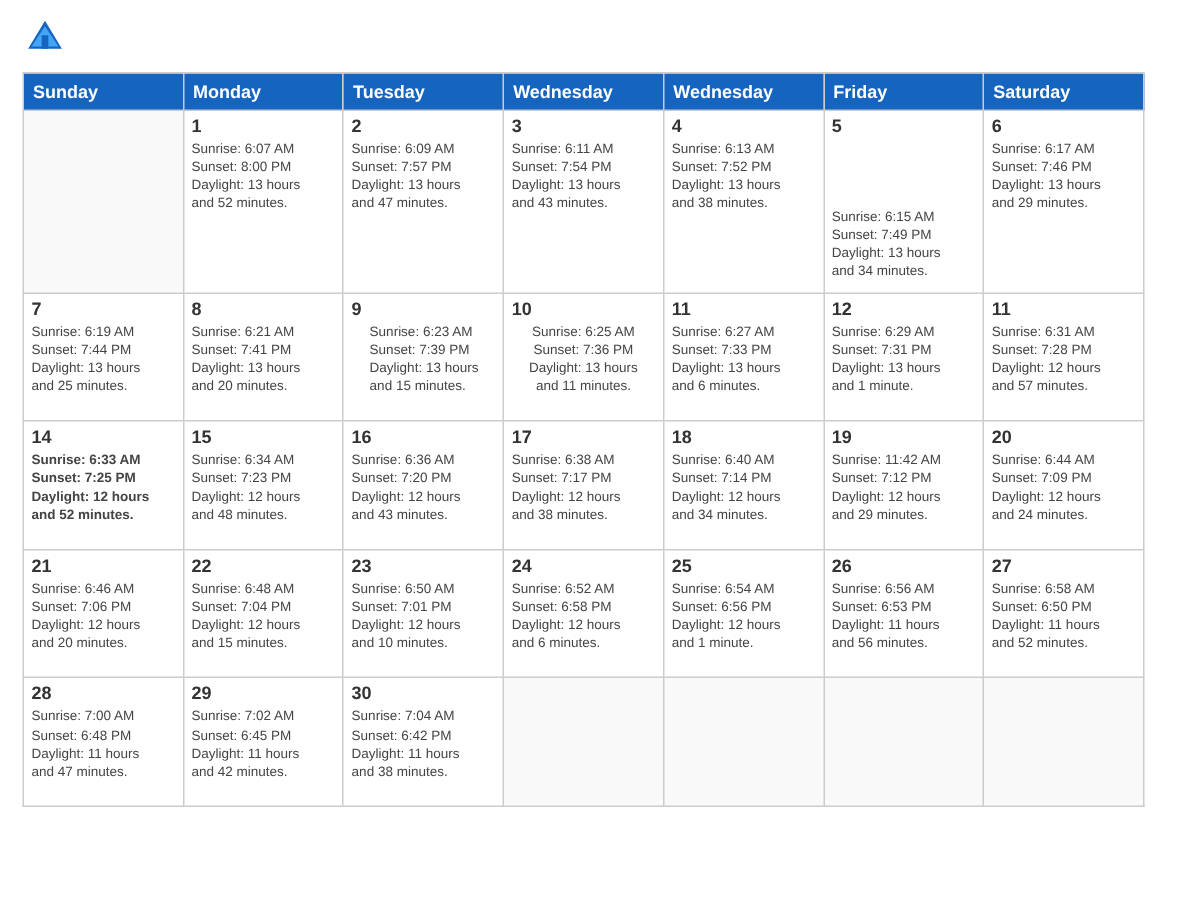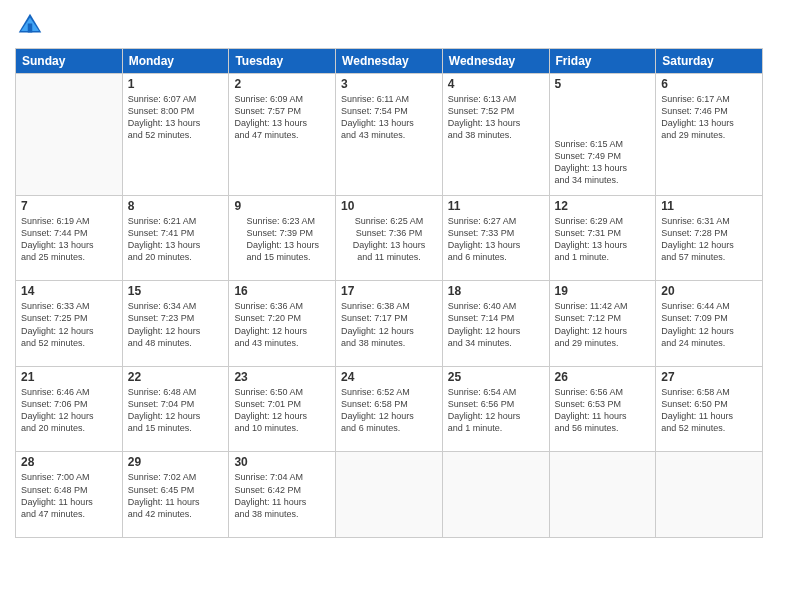--- a/index.html
+++ b/index.html
@@ -219,21 +219,21 @@
             <span class="day-num">11</span>
             <div class="day-info" style="white-space: pre-line;">Sunrise: 6:31 AM
 Sunset: 7:28 PM
 Daylight: 12 hours
 and 57 minutes.</div>
           </td>
         </tr>
         <tr>
           <td>
             <span class="day-num">14</span>
-            <div class="day-info" style="white-space: pre-line;">Sunrise: 6:33 AM
+            <div class="day-info" style="white-space: pre-line; font-weight: bold;">Sunrise: 6:33 AM
 Sunset: 7:25 PM
 Daylight: 12 hours
 and 52 minutes.</div>
           </td>
           <td>
             <span class="day-num">15</span>
             <div class="day-info" style="white-space: pre-line;">Sunrise: 6:34 AM
 Sunset: 7:23 PM
 Daylight: 12 hours
 and 48 minutes.</div>

